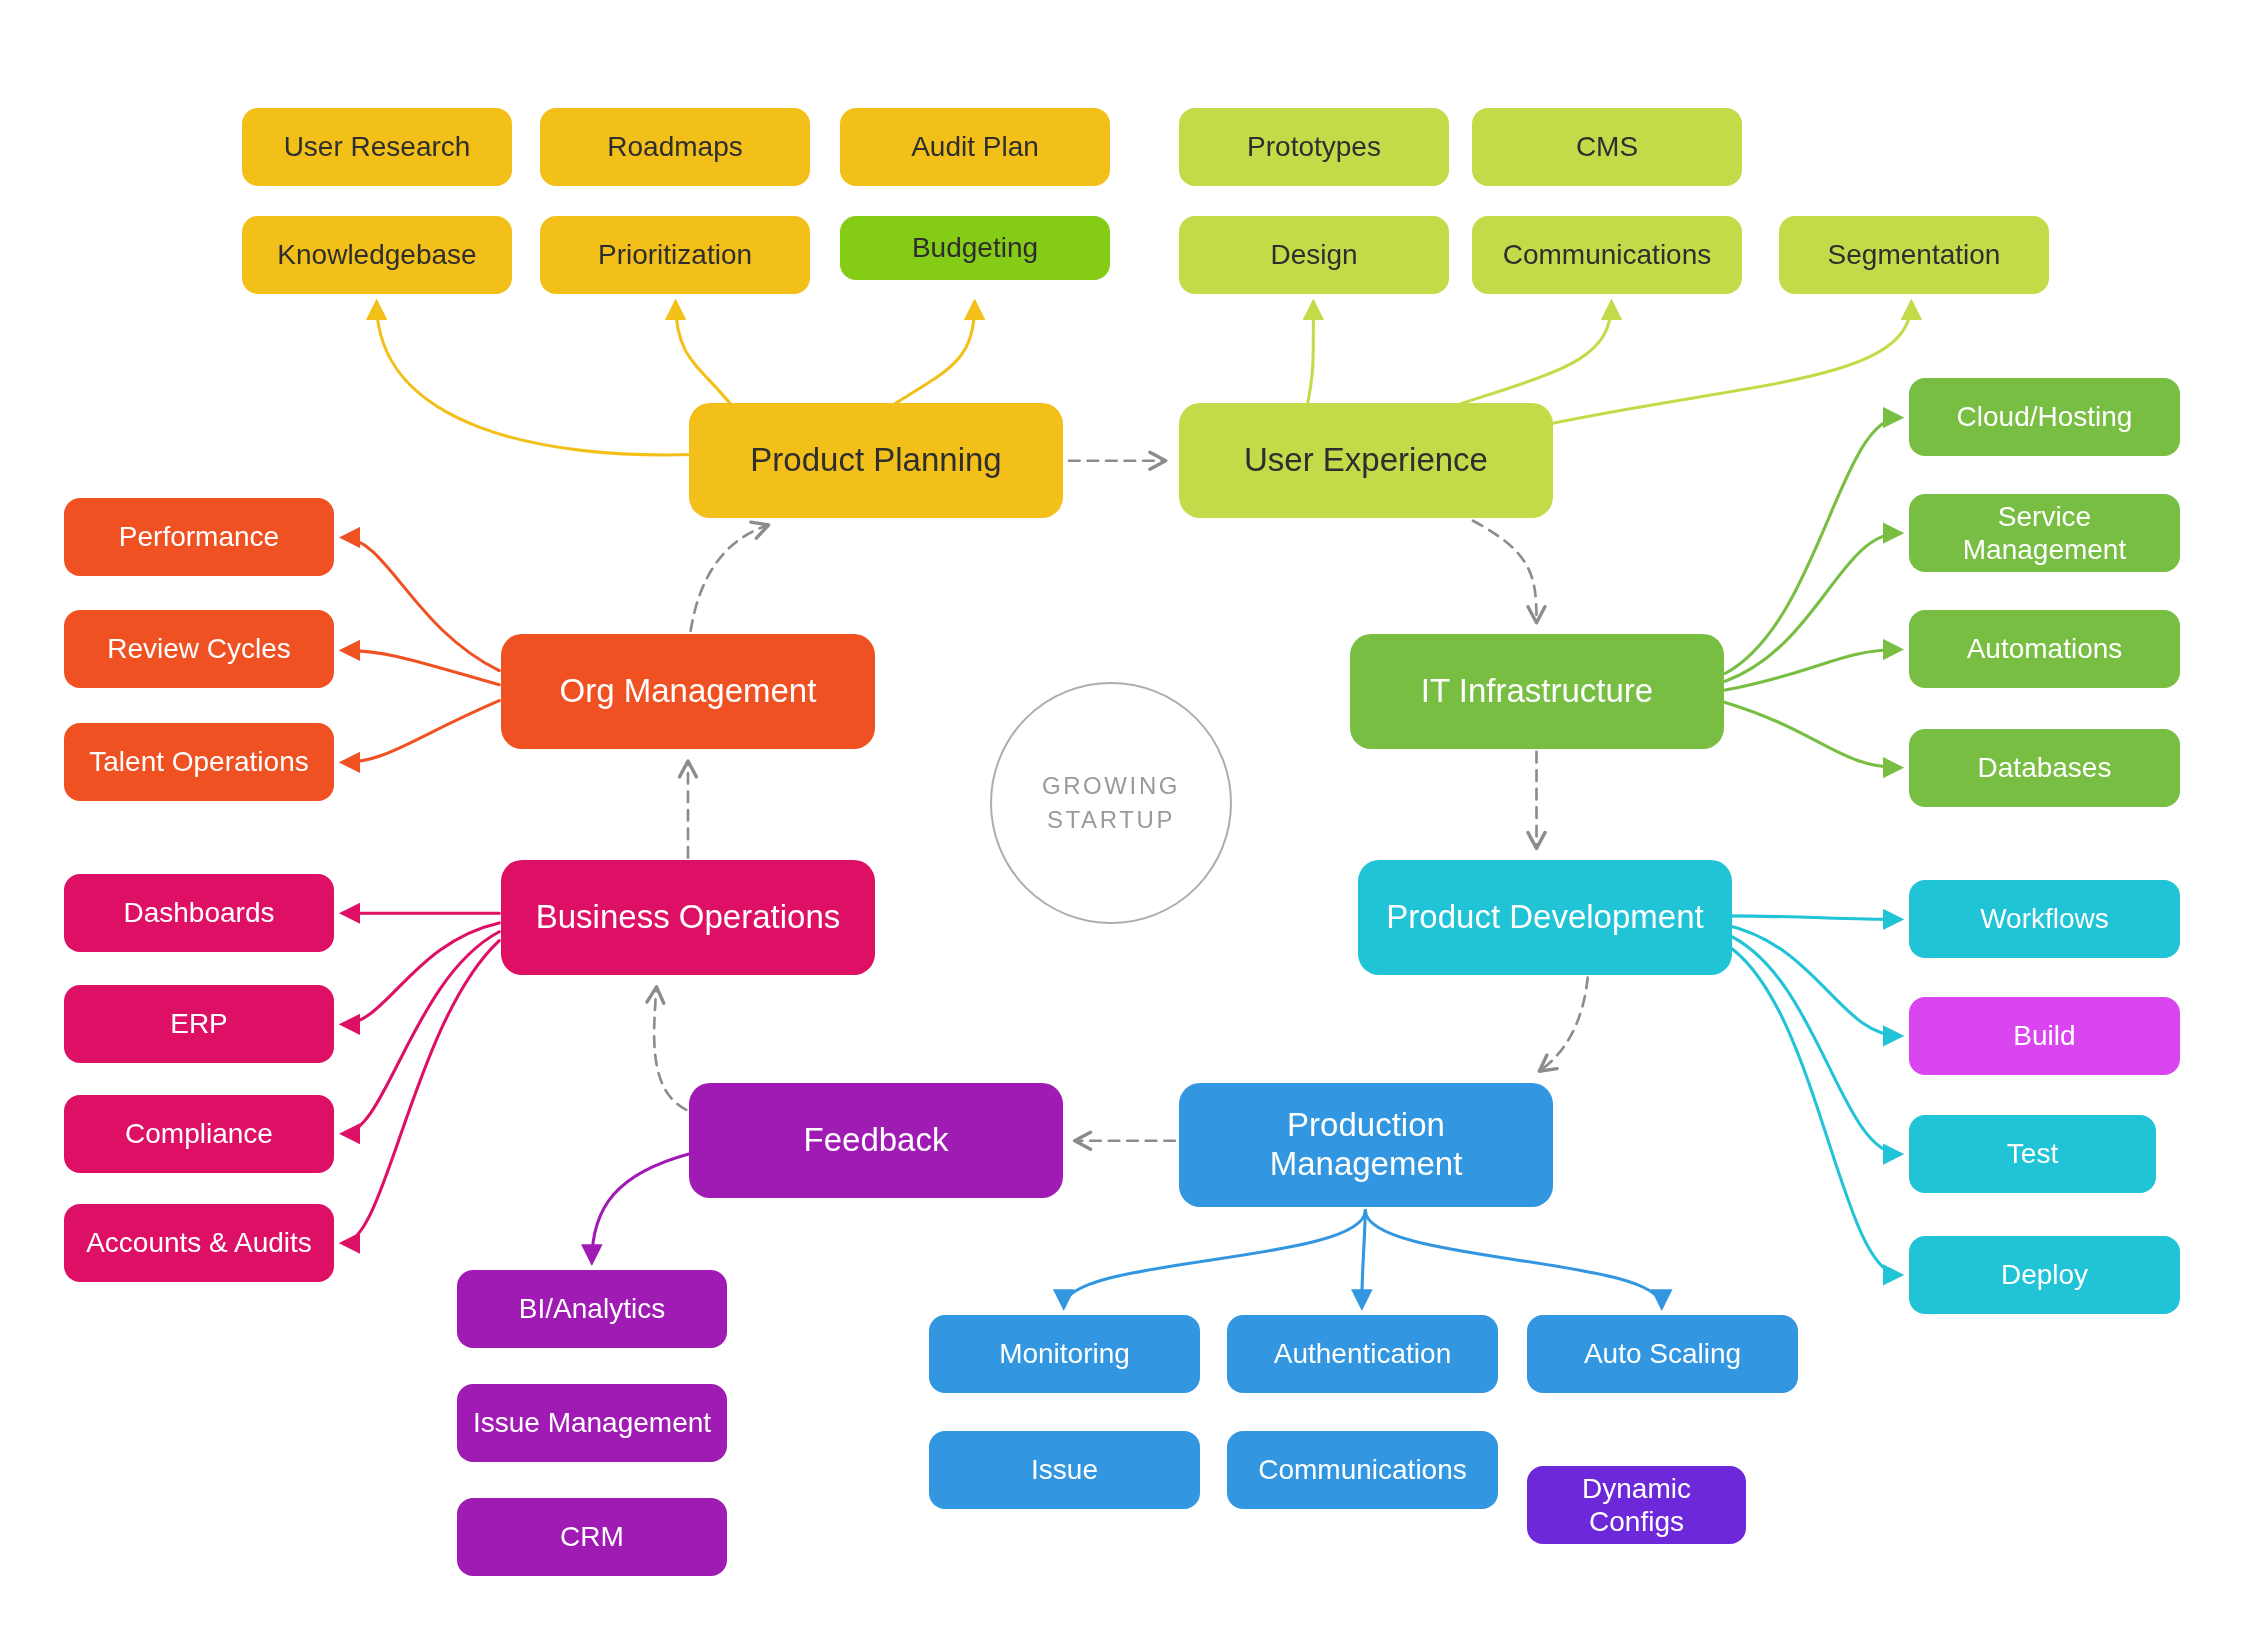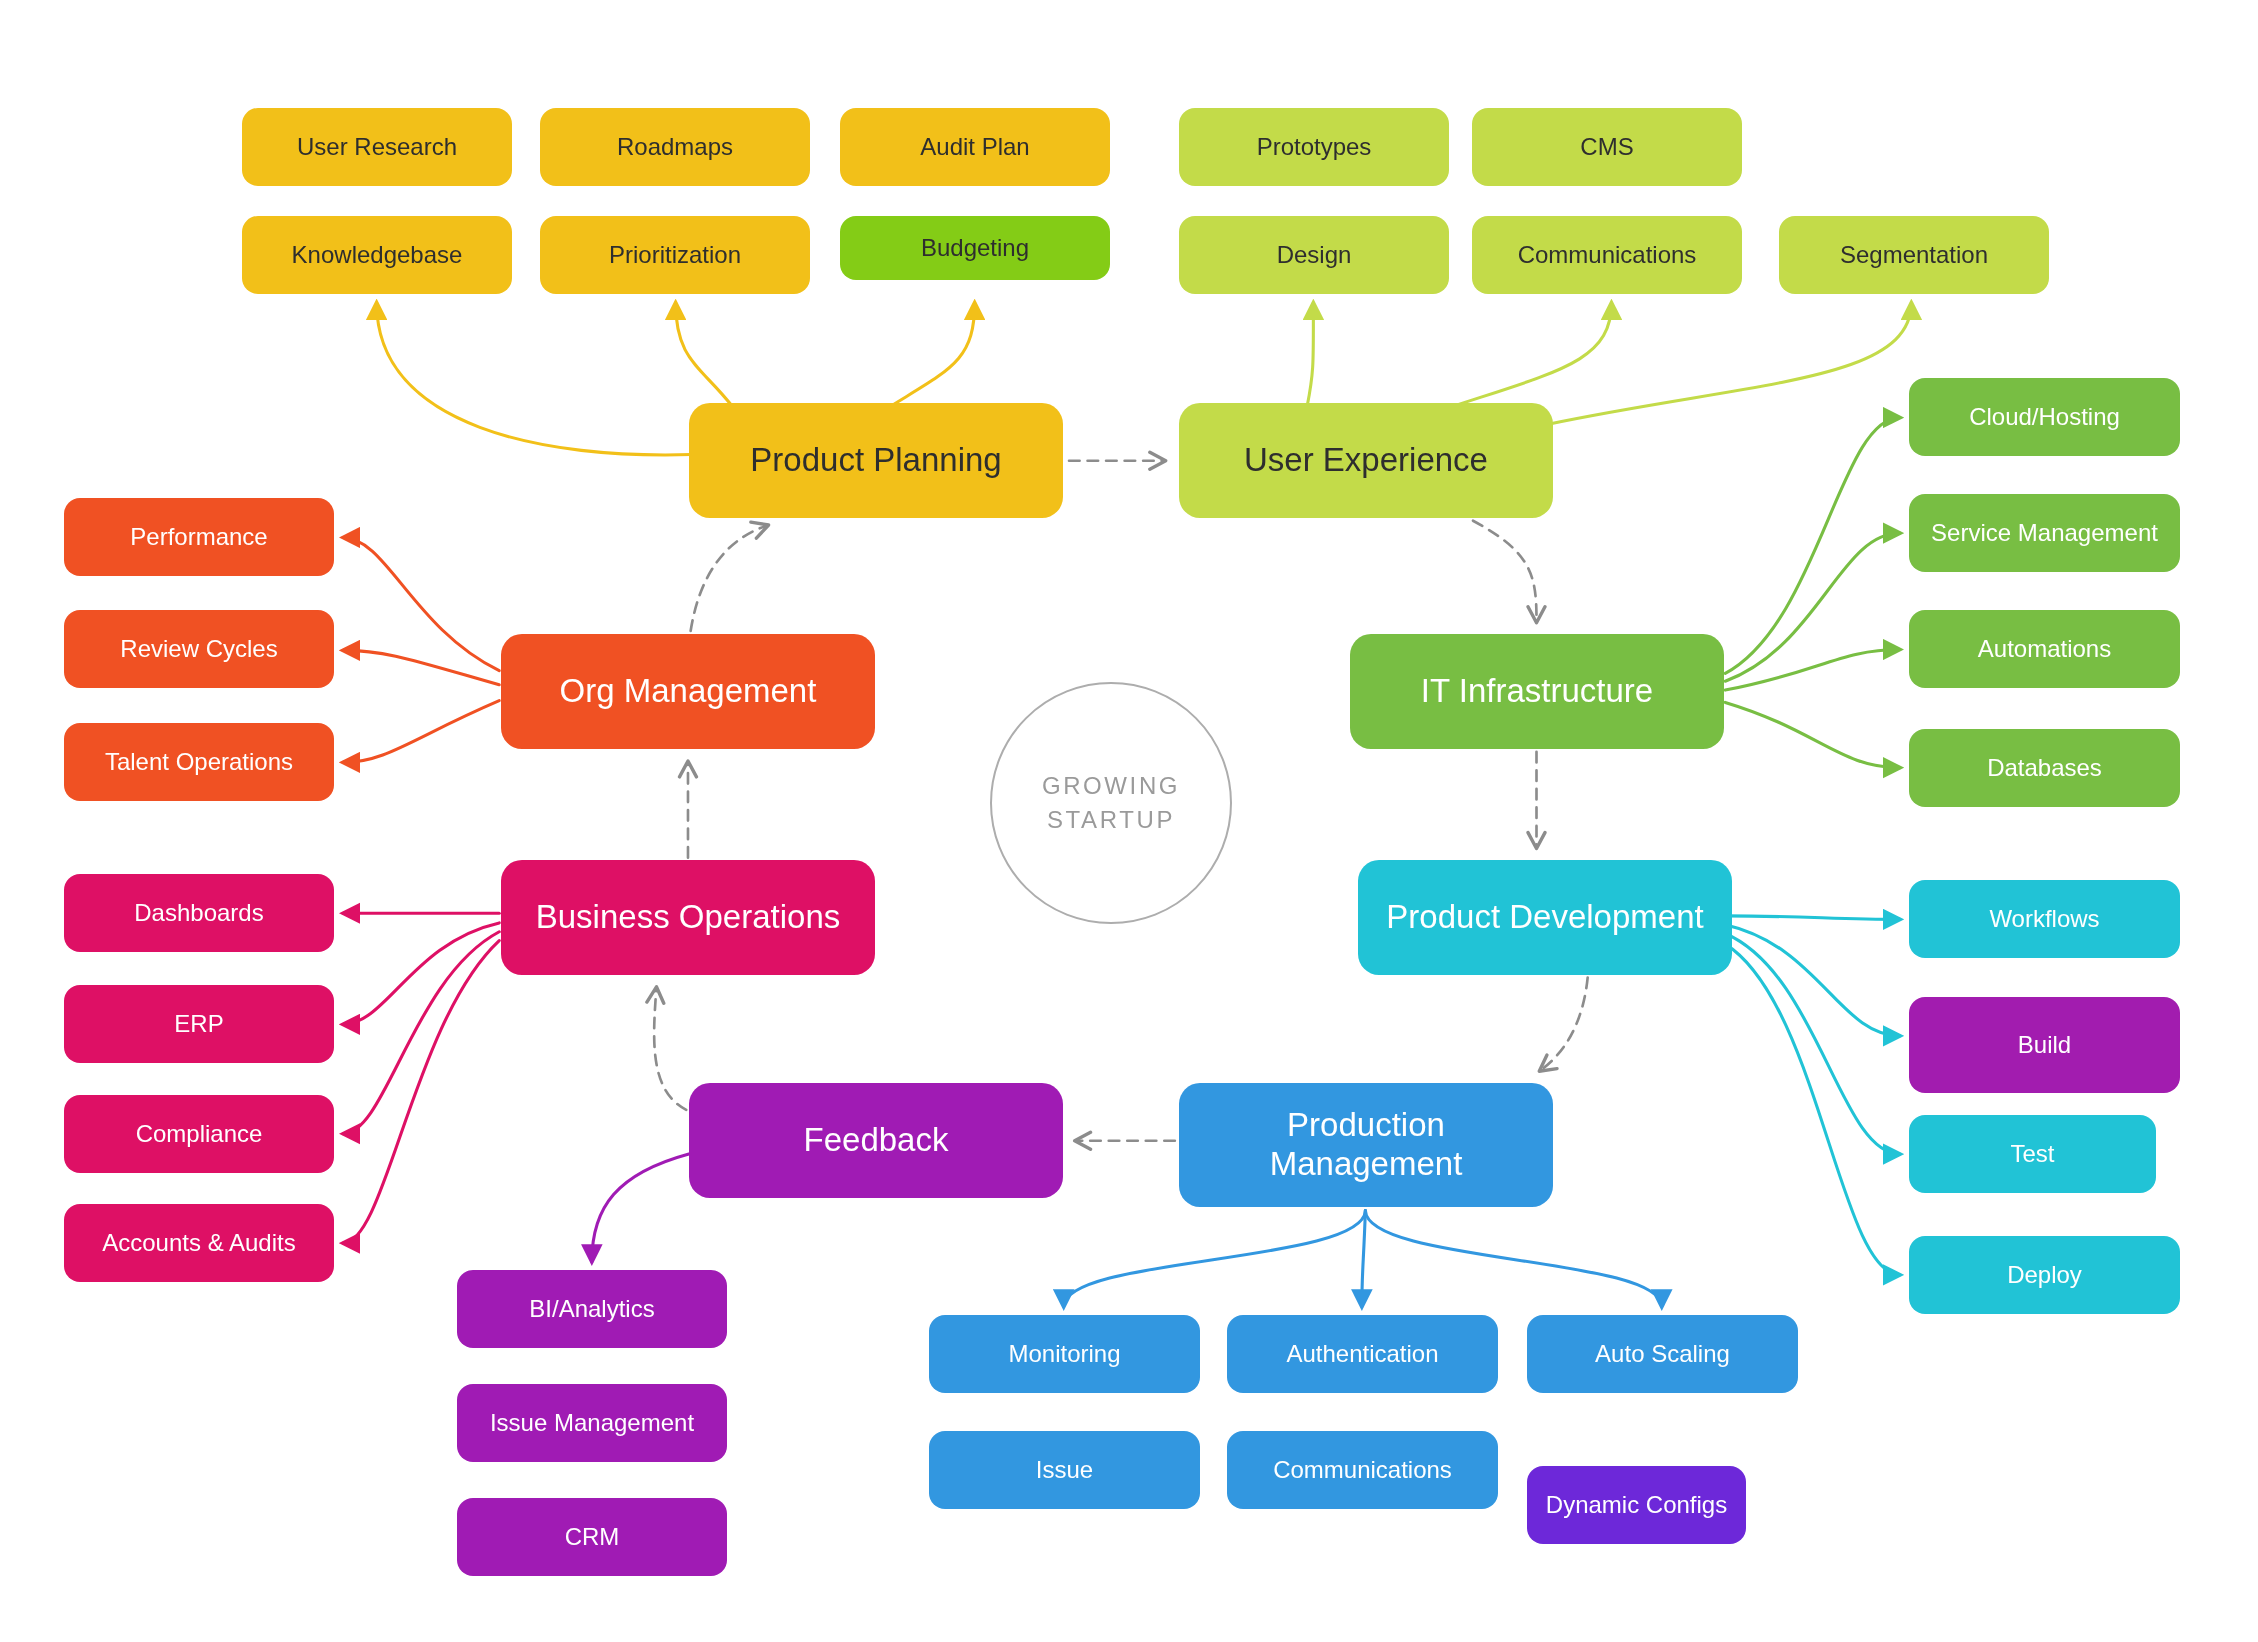--- a/index.html
+++ b/index.html
@@ -6,21 +6,21 @@
   .stage{
     position:relative;width:2258px;height:1643px;background:#ffffff;
     font-family:"Liberation Sans",sans-serif;overflow:hidden;
   }
   svg.edges{position:absolute;left:0;top:0;width:2258px;height:1643px;}
   .node{
     position:absolute;display:flex;align-items:center;justify-content:center;
     text-align:center;box-sizing:border-box;line-height:1.18;
   }
   .node.main{border-radius:21px;font-size:33px;font-weight:500;}
-  .node.child{border-radius:16px;font-size:24px;font-weight:400;padding:0 10.6px;}
+  .node.child{border-radius:16px;font-size:28px;font-weight:400;padding:0 10.6px;}
   .hub{
     position:absolute;left:990px;top:682px;width:242px;height:242px;
     border:2.6px solid #ADADAD;border-radius:50%;box-sizing:border-box;
     display:flex;flex-direction:column;align-items:center;justify-content:center;
     color:#9A9A9A;font-size:24px;letter-spacing:2.6px;line-height:1.4;font-weight:400;
   }
 </style>
 </head>
 <body>
 
@@ -159,21 +159,21 @@
     </div>
     <div class="node child" style="left: 1909px; top: 610px; width: 271px; height: 78px; background: rgb(120, 190, 67); color: rgb(255, 255, 255);">
       <span>Automations</span>
     </div>
     <div class="node child" style="left: 1909px; top: 729px; width: 271px; height: 78px; background: rgb(120, 190, 67); color: rgb(255, 255, 255);">
       <span>Databases</span>
     </div>
     <div class="node child" style="left: 1909px; top: 880px; width: 271px; height: 78px; background: rgb(33, 195, 214); color: rgb(255, 255, 255);">
       <span>Workflows</span>
     </div>
-    <div class="node child" style="left: 1909px; top: 997px; width: 271px; height: 96px; background: #a21caf; color: rgb(255, 255, 255);">
+    <div class="node child" style="left: 1909px; top: 997px; width: 271px; height: 78px; background: #d946ef; color: rgb(255, 255, 255);">
       <span>Build</span>
     </div>
     <div class="node child" style="left: 1909px; top: 1115px; width: 247px; height: 78px; background: rgb(33, 195, 214); color: rgb(255, 255, 255);">
       <span>Test</span>
     </div>
     <div class="node child" style="left: 1909px; top: 1236px; width: 271px; height: 78px; background: rgb(33, 195, 214); color: rgb(255, 255, 255);">
       <span>Deploy</span>
     </div>
     <div class="node child" style="left: 64px; top: 498px; width: 270px; height: 78px; background: rgb(240, 81, 35); color: rgb(255, 255, 255);">
       <span>Performance</span>

